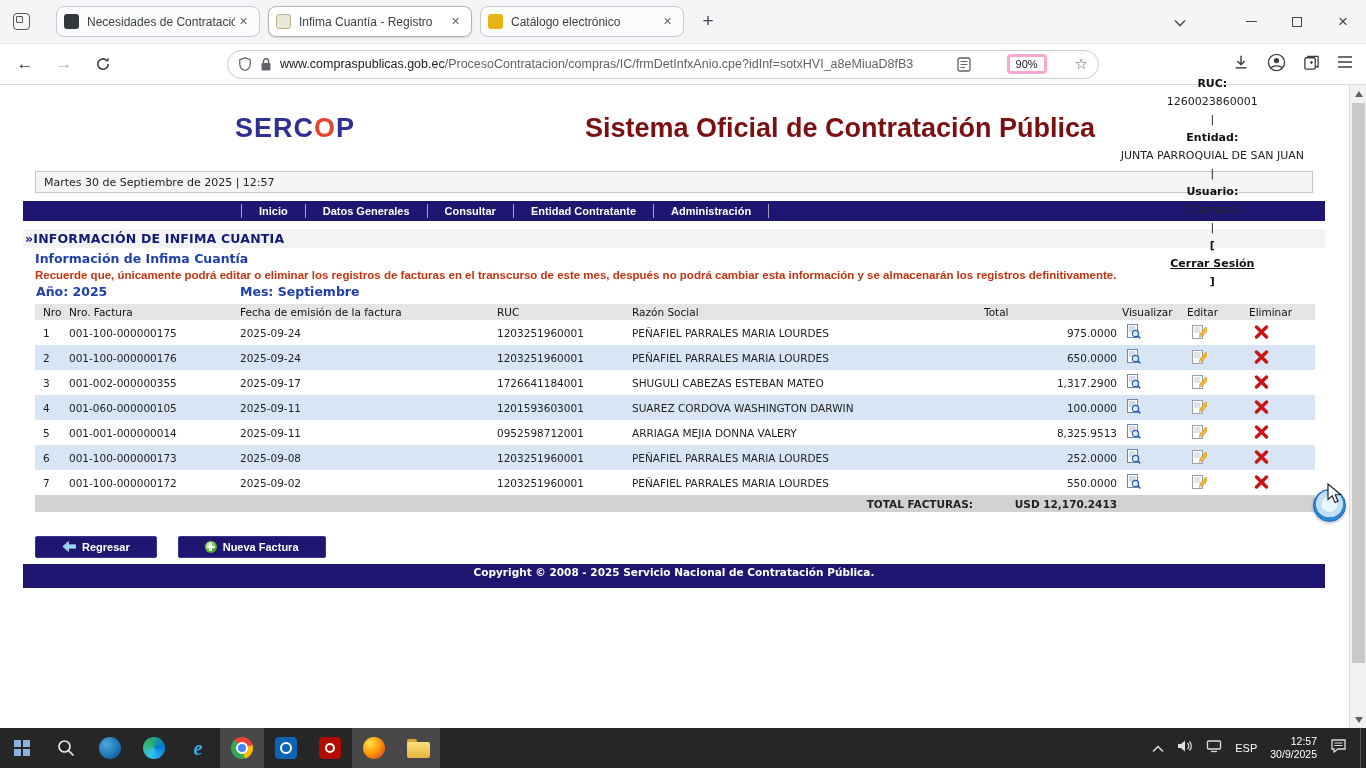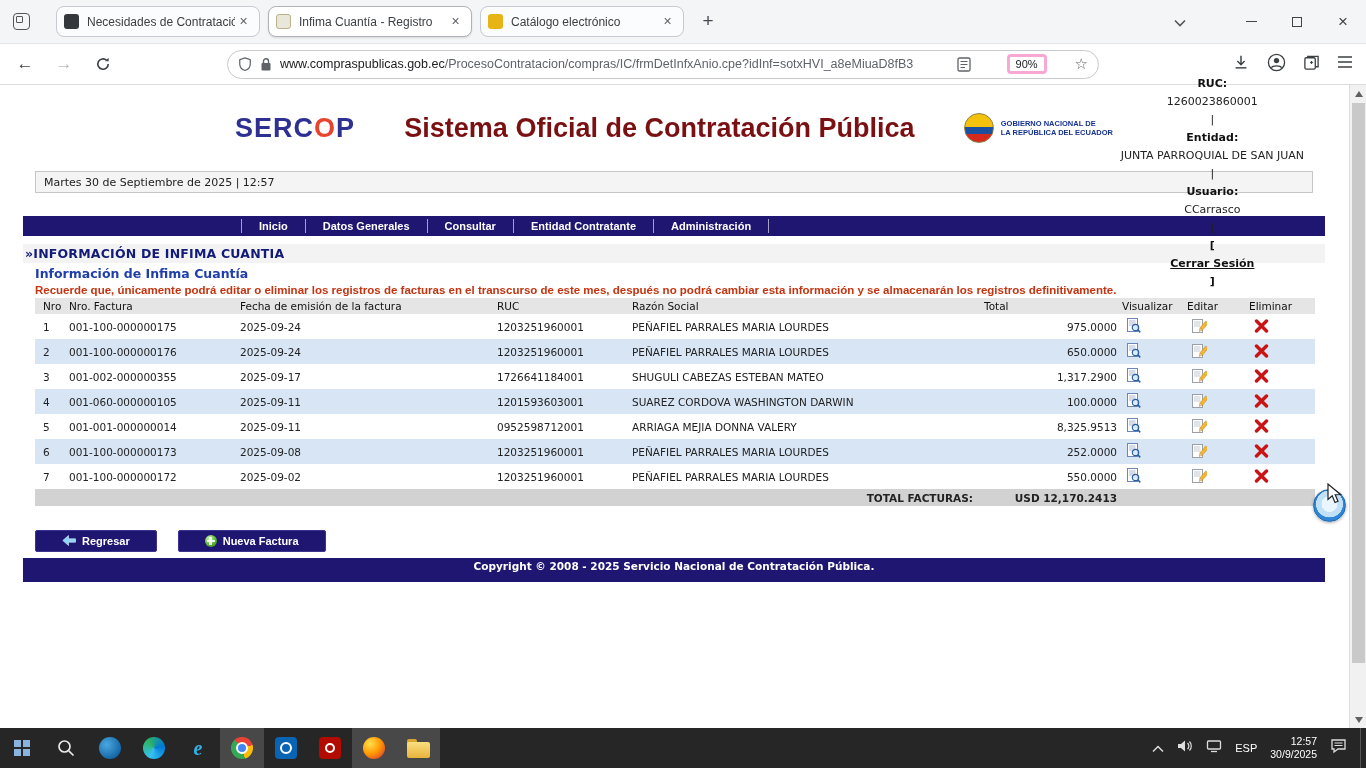--- a/index.html
+++ b/index.html
@@ -67,21 +67,21 @@
   .govtext { font-size:7.5px; line-height:9.5px; font-weight:bold; color:#15328f;
              font-family:"Liberation Sans",sans-serif; }
 
   .sessionbar { margin:0 12px; height:22px; background:#f4f4f4; border:1px solid #c6c6c6;
                 display:flex; align-items:center; justify-content:space-between;
                 font-size:11px; color:#222; padding:0 8px; }
   .sess-right { display:flex; align-items:center; gap:5px; white-space:nowrap;flex-direction:column; }
   .sess-right .lnk { font-weight:bold; text-decoration:underline; color:#111; }
   .sess-right b { color:#111; }
 
-  .menubar { margin-top:23px; height:20px; background:var(--navy,#1e1670); display:flex;
+  .menubar { margin-top:8px; height:20px; background:var(--navy,#1e1670); display:flex;
              align-items:center; padding-left:218px; }
   .menuitem { color:#fff; font-size:11px; font-weight:bold; padding:0 17px; height:14px;
               line-height:14px; border-right:1px solid rgba(255,255,255,.6);
               font-family:"Liberation Sans",sans-serif; }
   .menuitem:first-child { border-left:1px solid rgba(255,255,255,.6); }
 
   .breadcrumb { margin-top:8px; height:19px; background:#f3f3f3; line-height:19px;
                 font-size:12.5px; font-weight:bold; color:var(--heading-navy,#121b77);
                 padding-left:2px; letter-spacing:.2px; }
   .subtitle { margin:3px 0 0 12px; font-size:12.5px; font-weight:bold; color:var(--heading-blue,#1f3faa); }
@@ -278,27 +278,20 @@
       </span>
     </div>
   </div>
 
   <div class="viewport">
     <div class="page">
 
       <div class="siteheader">
         <div class="sercop"><span>SERC</span><span class="s-o">O</span><span>P</span></div>
         <div class="sitetitle">Sistema Oficial de Contratación Pública</div>
-        <div class="gov">
-          <span class="emblem"></span>
-          <span class="govtext">
-            <span>GOBIERNO NACIONAL DE</span><br>
-            <span>LA REPÚBLICA DEL ECUADOR</span>
-          </span>
-        </div>
       </div>
 
       <div class="sessionbar">
         <span>Martes 30 de Septiembre de 2025 | 12:57</span>
         <span class="sess-right">
           <b>RUC:</b>
           <span>1260023860001</span>
           <span>|</span>
           <b>Entidad:</b>
           <span>JUNTA PARROQUIAL DE SAN JUAN</span>
@@ -316,20 +309,24 @@
         <span class="menuitem">Inicio</span>
         <span class="menuitem">Datos Generales</span>
         <span class="menuitem">Consultar</span>
         <span class="menuitem">Entidad Contratante</span>
         <span class="menuitem">Administración</span>
       </div>
 
       <div class="breadcrumb">»INFORMACIÓN DE INFIMA CUANTIA</div>
       <div class="subtitle">Información de Infima Cuantía</div>
       <div class="warning">Recuerde que, únicamente podrá editar o eliminar los registros de facturas en el transcurso de este mes, después no podrá cambiar esta información y se almacenarán los registros definitivamente.</div>
+      <div class="yearline">
+        <span class="yr">Año: 2025</span>
+        <span class="mo">Mes: Septiembre</span>
+      </div>
 
       <div class="table">
         <div class="thead">
           <div class="td c1">Nro</div>
           <div class="td c2">Nro. Factura</div>
           <div class="td c3">Fecha de emisión de la factura</div>
           <div class="td c4">RUC</div>
           <div class="td c5">Razón Social</div>
           <div class="td c6">Total</div>
           <div class="td c7">Visualizar</div>

